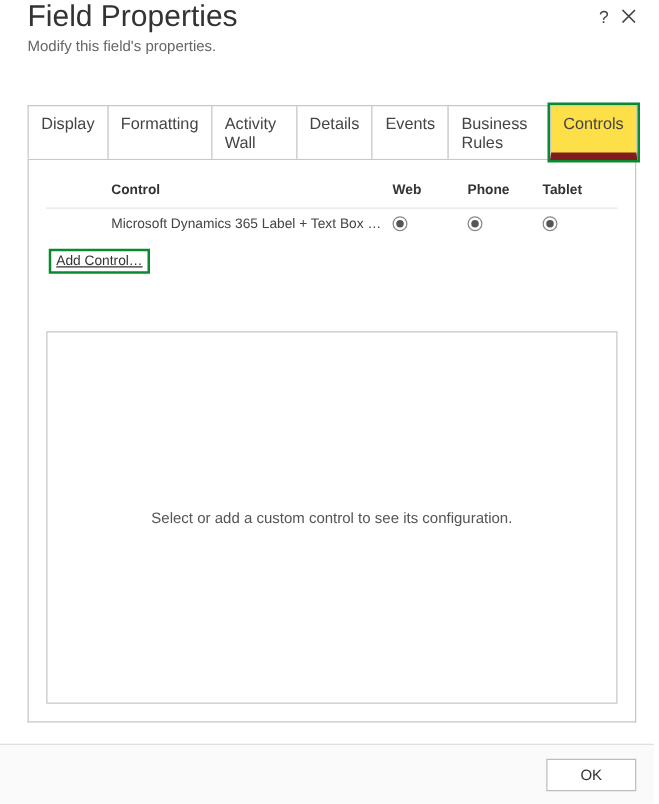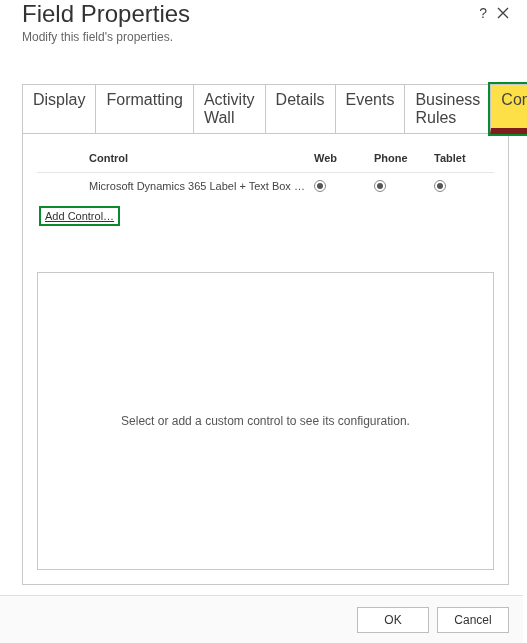--- a/index.html
+++ b/index.html
@@ -45,21 +45,21 @@
     color: #666;
     margin: 2px 0 0 0;
   }
 
   .tabs {
     display: flex;
     margin: 40px 0 0 0;
     border-bottom: 1px solid #c8c8c8;
   }
   .tab {
-    font-size: 16px;
+    font-size: 13px;
     color: #444;
     padding: 6px 10px 6px 10px;
     border: 1px solid #c8c8c8;
     border-bottom: none;
     background: #fff;
     margin-right: -1px;
     cursor: pointer;
     position: relative;
   }
   .tab.active {
@@ -216,14 +216,13 @@
 
     <div class="config-area">
       <span>Select or add a custom control to see its configuration.</span>
     </div>
 
   </div>
 </div>
 
 <div class="footer">
   <button class="btn">OK</button>
-  <button class="btn">Cancel</button>
 </div>
 
 </body></html>

